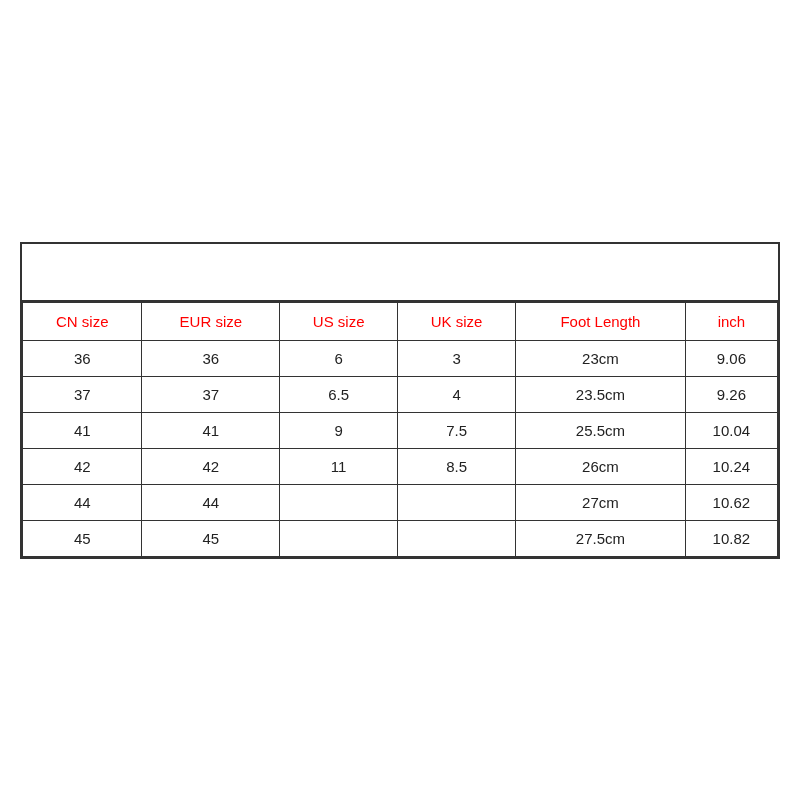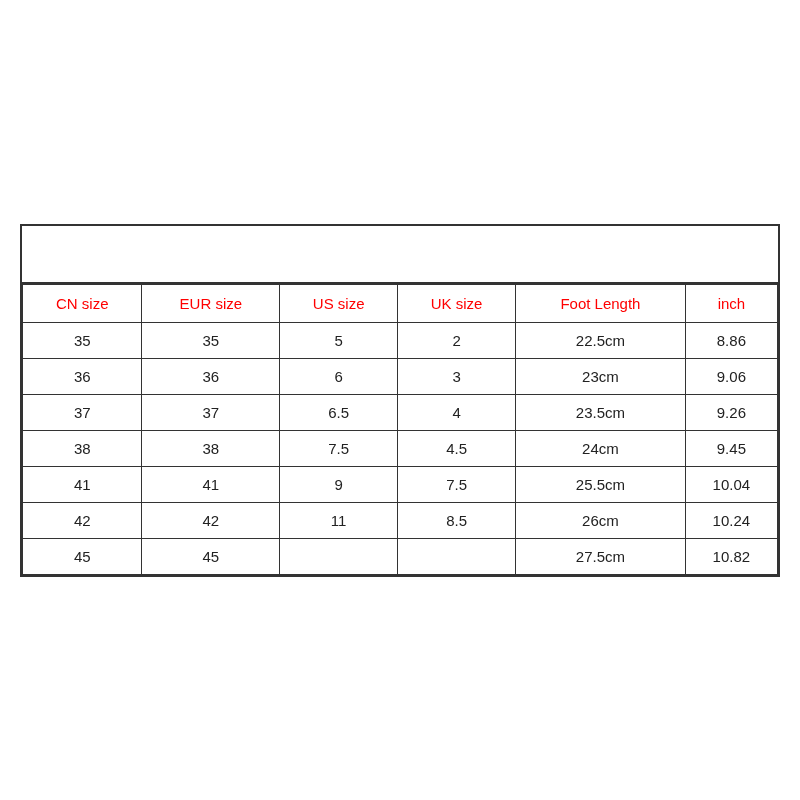--- a/index.html
+++ b/index.html
@@ -60,68 +60,60 @@
         <th>CN size</th>
         <th>EUR size</th>
         <th>US size</th>
         <th>UK size</th>
         <th>Foot Length</th>
         <th>inch</th>
       </tr>
     </thead>
     <tbody id="table-body">
         <tr>
-          <td>35</td>
-          <td>35</td>
-          <td>5</td>
-          <td>2</td>
-          <td>22.5cm</td>
-          <td>8.86</td>
-        </tr>
-        <tr>
           <td>36</td>
           <td>36</td>
           <td>6</td>
           <td>3</td>
           <td>23cm</td>
           <td>9.06</td>
         </tr>
         <tr>
           <td>37</td>
           <td>37</td>
           <td>6.5</td>
           <td>4</td>
           <td>23.5cm</td>
           <td>9.26</td>
-        </tr>
-        <tr>
-          <td>38</td>
-          <td>38</td>
-          <td>7.5</td>
-          <td>4.5</td>
-          <td>24cm</td>
-          <td>9.45</td>
         </tr>
         <tr>
           <td>41</td>
           <td>41</td>
           <td>9</td>
           <td>7.5</td>
           <td>25.5cm</td>
           <td>10.04</td>
         </tr>
         <tr>
           <td>42</td>
           <td>42</td>
           <td>11</td>
           <td>8.5</td>
           <td>26cm</td>
           <td>10.24</td>
         </tr>
         <tr>
+          <td>44</td>
+          <td>44</td>
+          <td></td>
+          <td></td>
+          <td>27cm</td>
+          <td>10.62</td>
+        </tr>
+        <tr>
           <td>45</td>
           <td>45</td>
           <td></td>
           <td></td>
           <td>27.5cm</td>
           <td>10.82</td>
         </tr>
       </tbody>
   </table>
 </div>

